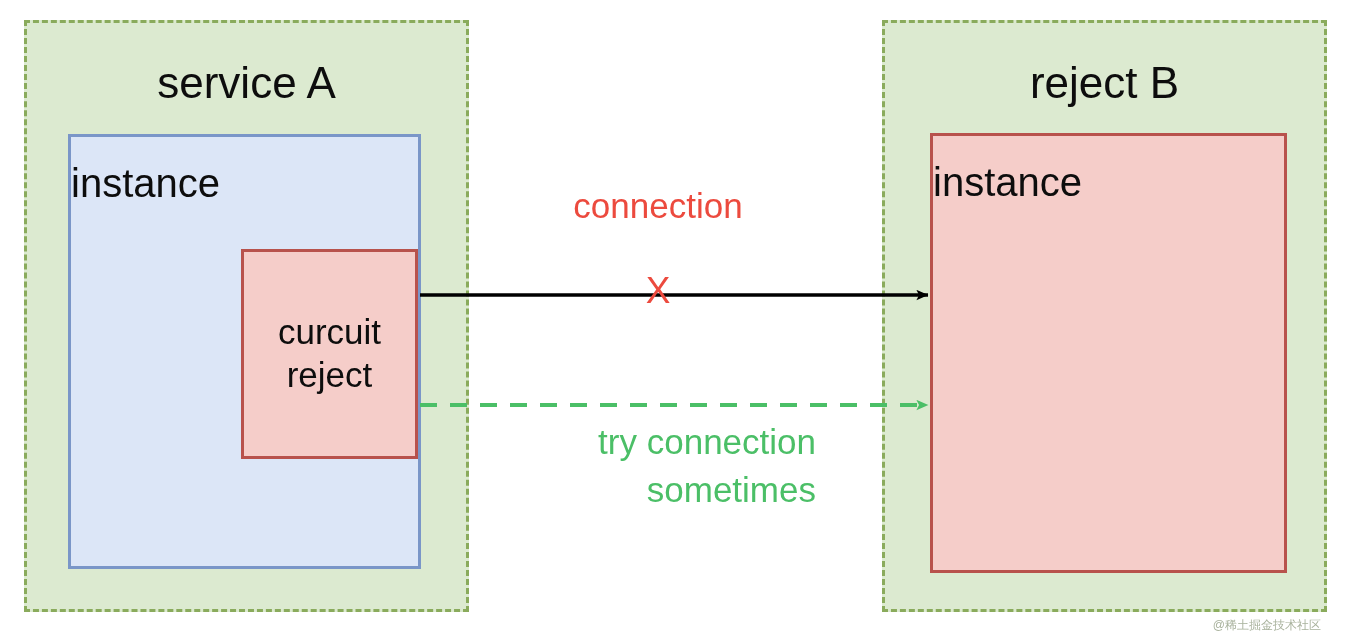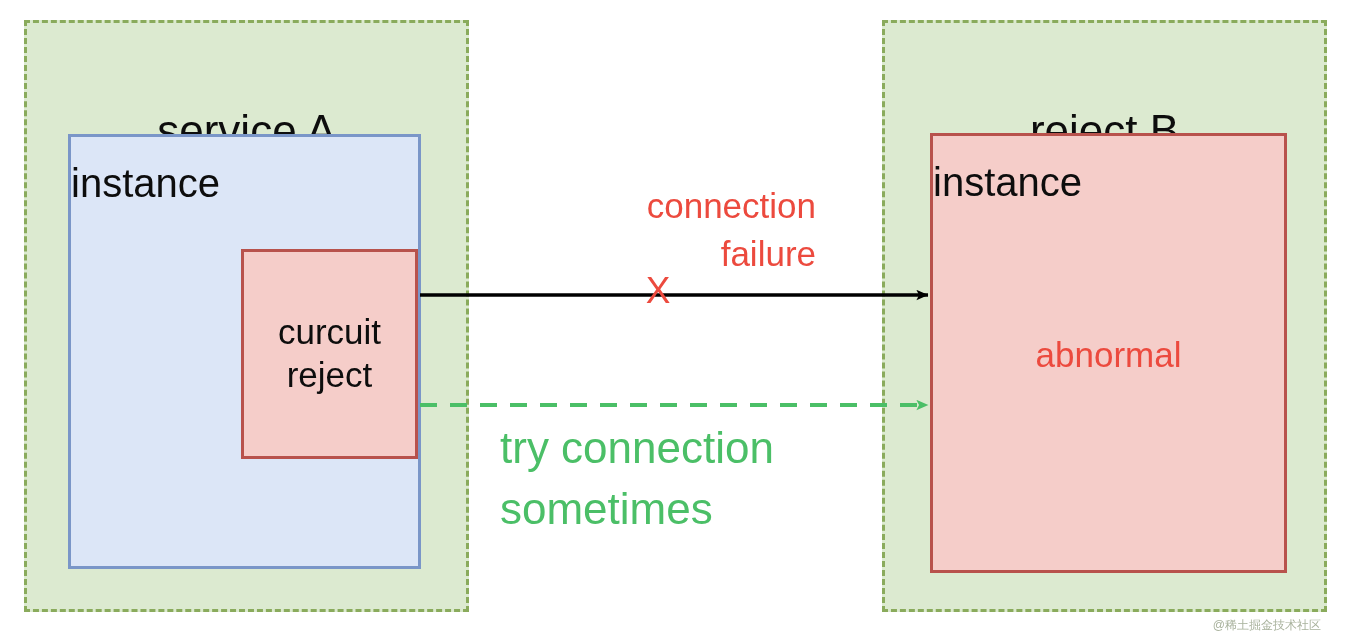--- a/index.html
+++ b/index.html
@@ -30,21 +30,20 @@
 
   .service-title {
     position: absolute;
     left: 0;
     right: 0;
     text-align: center;
     font-size: 44px;
     line-height: 1;
     color: #0d0d0d;
     white-space: nowrap;
-    margin-top: 48px;
   }
   #service-a-title { top: 38px; }
   #service-b-title { top: 38px; }
 
   
   .instance-box {
     position: absolute;
     box-sizing: border-box;
   }
   #instance-a-box {
@@ -123,21 +122,21 @@
     height: 642px;
     pointer-events: none;
   }
 
   
   #connection-failure-label {
     position: absolute;
     left: 500px;
     top: 182px;
     width: 316px;
-    text-align: right;
+    text-align: center;
     color: #ec4a3e;
     font-size: 35px;
     line-height: 1.38;
   }
   #connection-failure-label div { white-space: nowrap; }
 
   #x-mark {
     position: absolute;
     left: 636px;
     top: 272px;
@@ -146,23 +145,23 @@
     color: #ec4a3e;
     font-size: 37px;
     line-height: 1;
   }
 
   #try-connection-label {
     position: absolute;
     left: 500px;
     top: 418px;
     width: 316px;
-    text-align: left;
+    text-align: right;
     color: #4bbf67;
-    font-size: 44px;
+    font-size: 35px;
     line-height: 1.38;
   }
   #try-connection-label div { white-space: nowrap; }
 
   
   #watermark {
     position: absolute;
     right: 27px;
     bottom: 8px;
     font-size: 12px;
@@ -191,40 +190,38 @@
   </div>
 
   <div class="service-box" id="service-b-box">
     <div class="service-title" id="service-b-title">reject B</div>
   </div>
 
   <div class="instance-box" id="instance-b-box">
     <div class="instance-title" id="instance-b-title">instance</div>
   </div>
 
-  <div id="abnormal-label">abnormal</div>
 
   <svg id="arrow-layer" viewBox="0 0 1348 642">
     <defs>
       <marker id="black-head" markerWidth="13" markerHeight="13" refX="11.6" refY="5.2" orient="auto" markerUnits="userSpaceOnUse">
         <path d="M0,0 L12,5.2 L0,10.4 L2.6,5.2 Z" fill="#000000"></path>
       </marker>
       <marker id="green-head" markerWidth="13" markerHeight="13" refX="11.6" refY="5.2" orient="auto" markerUnits="userSpaceOnUse">
         <path d="M0,0 L12,5.2 L0,10.4 L2.6,5.2 Z" fill="#4bbf67"></path>
       </marker>
     </defs>
 
     <line x1="420" y1="295" x2="928" y2="295" stroke="#000000" stroke-width="3.4" marker-end="url(#black-head)"></line>
 
     <line x1="420" y1="405" x2="928" y2="405" stroke="#4bbf67" stroke-width="4" stroke-dasharray="17 13" marker-end="url(#green-head)"></line>
   </svg>
 
   <div id="connection-failure-label">
     <div>connection</div>
-    <div>failure</div>
   </div>
 
   <div id="x-mark">X</div>
 
   <div id="try-connection-label">
     <div>try connection</div>
     <div>sometimes</div>
   </div>
 
   <div id="watermark">@稀土掘金技术社区</div>

